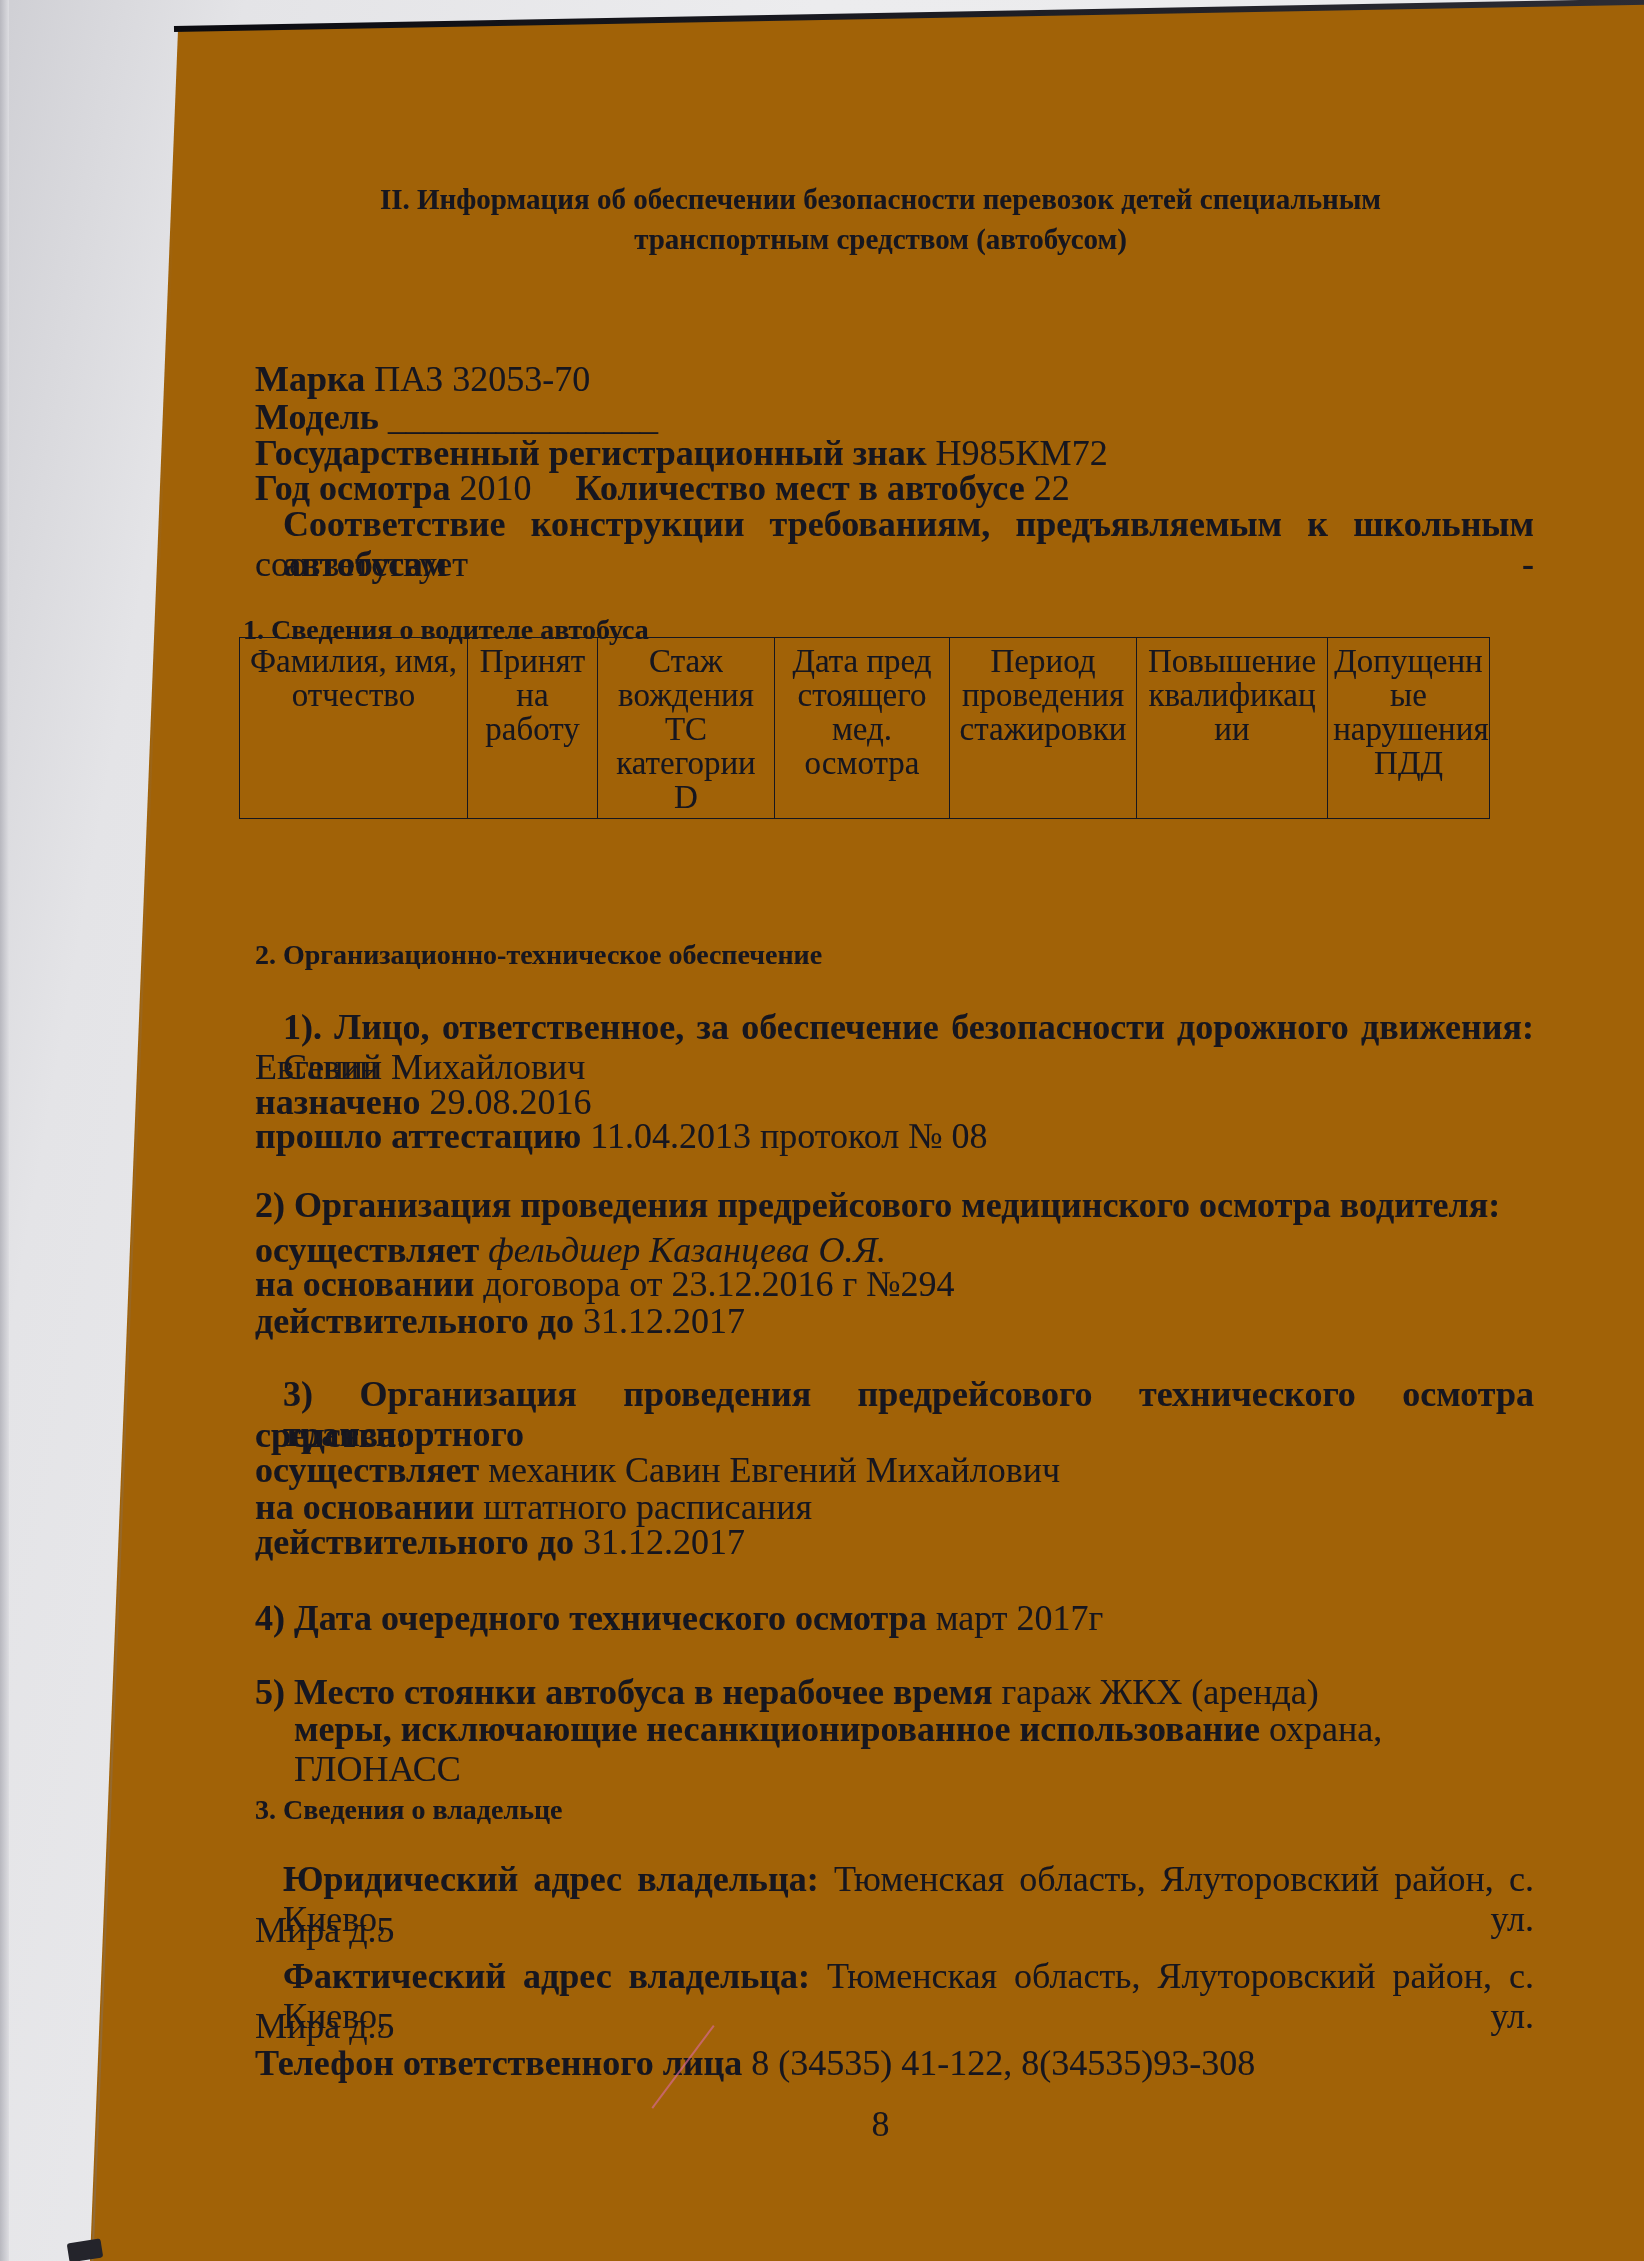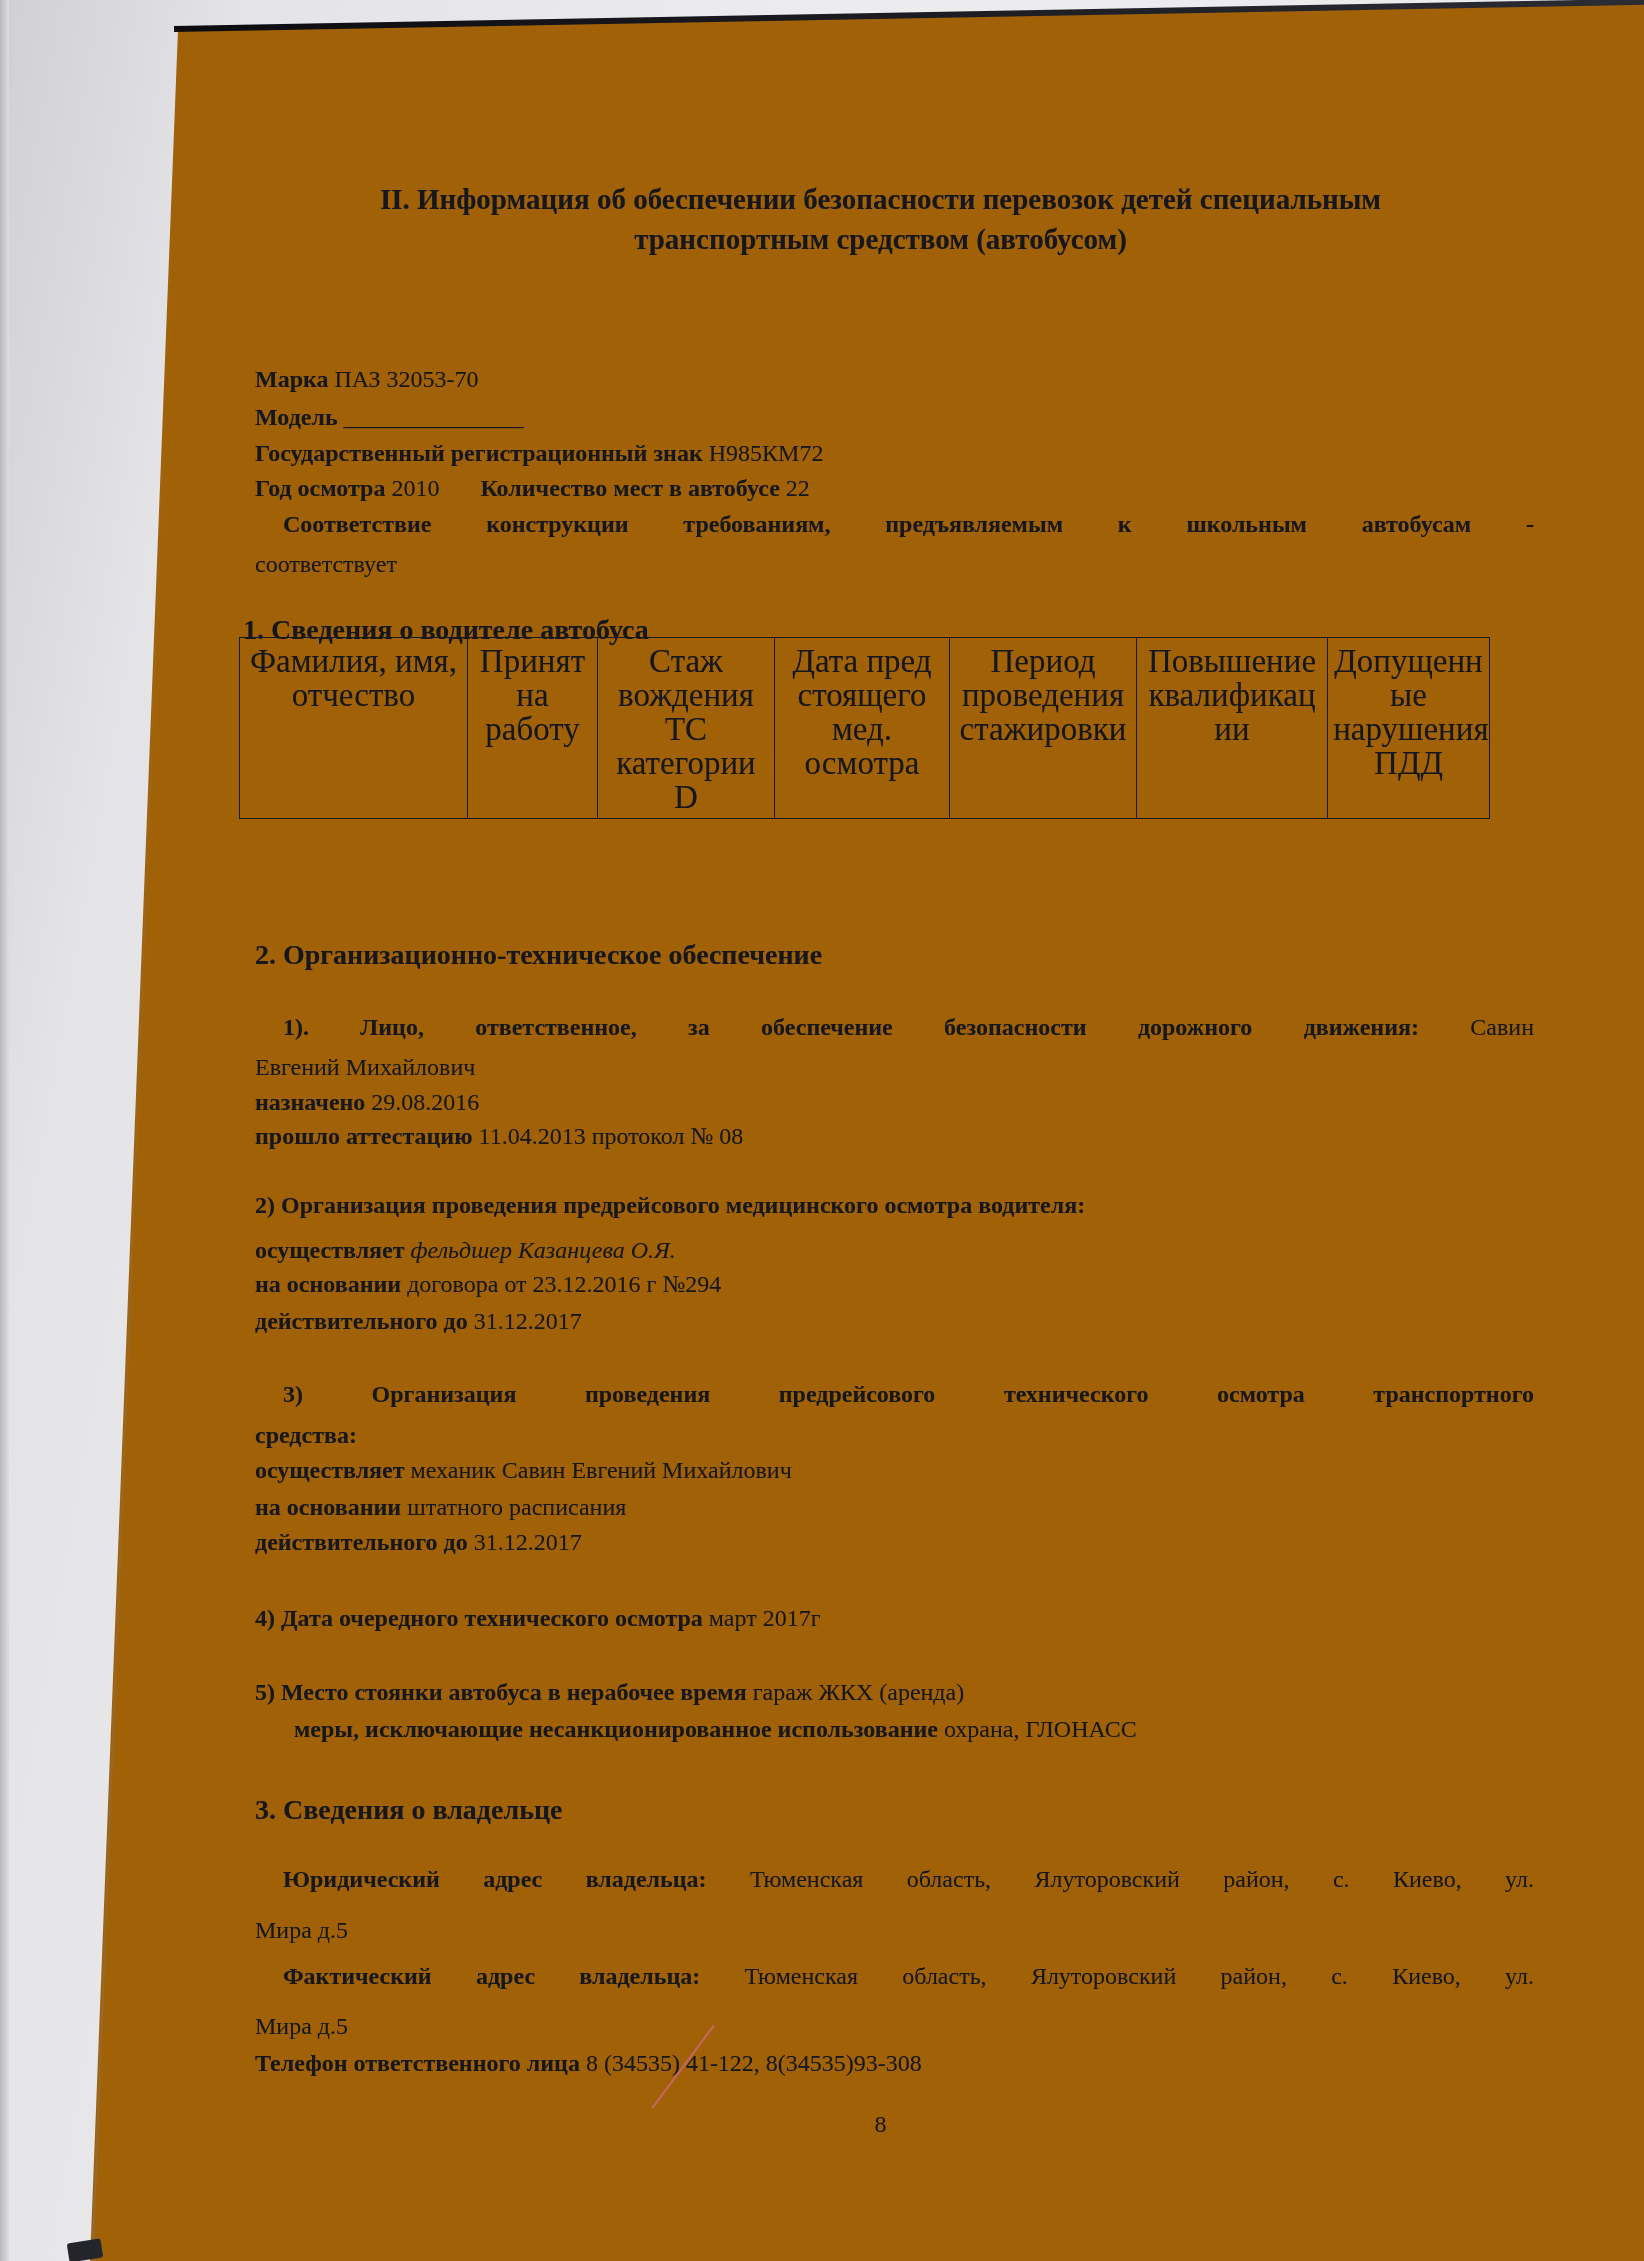--- a/index.html
+++ b/index.html
@@ -8,21 +8,21 @@
     position:relative; overflow:hidden;
     background: linear-gradient(100deg, #cfcfd4 0%, #e4e4e7 12%, #ececee 40%, #eaeaec 100%);
     font-family:"Liberation Serif","DejaVu Serif",serif;
     color:#16161f;
   }
   .page {
     position:absolute; inset:0; background:#a16207;
     clip-path: polygon(178px 30px, 1645px 2.6px, 1645px 2261px, 90px 2261px);
     text-shadow: 0 0 0.6px rgba(25,25,45,.30);
   }
-  .ln { position:absolute; left:255px; width:1251px; font-size:24px; line-height:40px; }
+  .ln { position:absolute; left:255px; width:1251px; font-size:36px; line-height:40px; }
   .b  { font-weight:700; }
   .it { font-style:italic;margin-top:16px; }
   .ctr{ text-align:center; }
   .jl { text-align:justify; text-align-last:justify;margin-left:28px; }
   .hd { font-weight:700; font-size:28px; }
   .title { font-weight:700; font-size:29px; }
   .gap { margin-left:35px; }
   .indent { padding-left:39px; }
   #driver-table {
     position:absolute; left:239px; top:637px; width:1250px;

